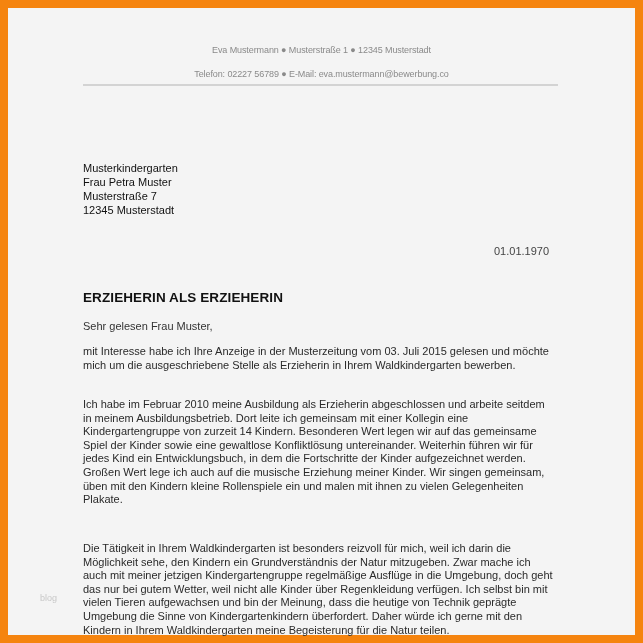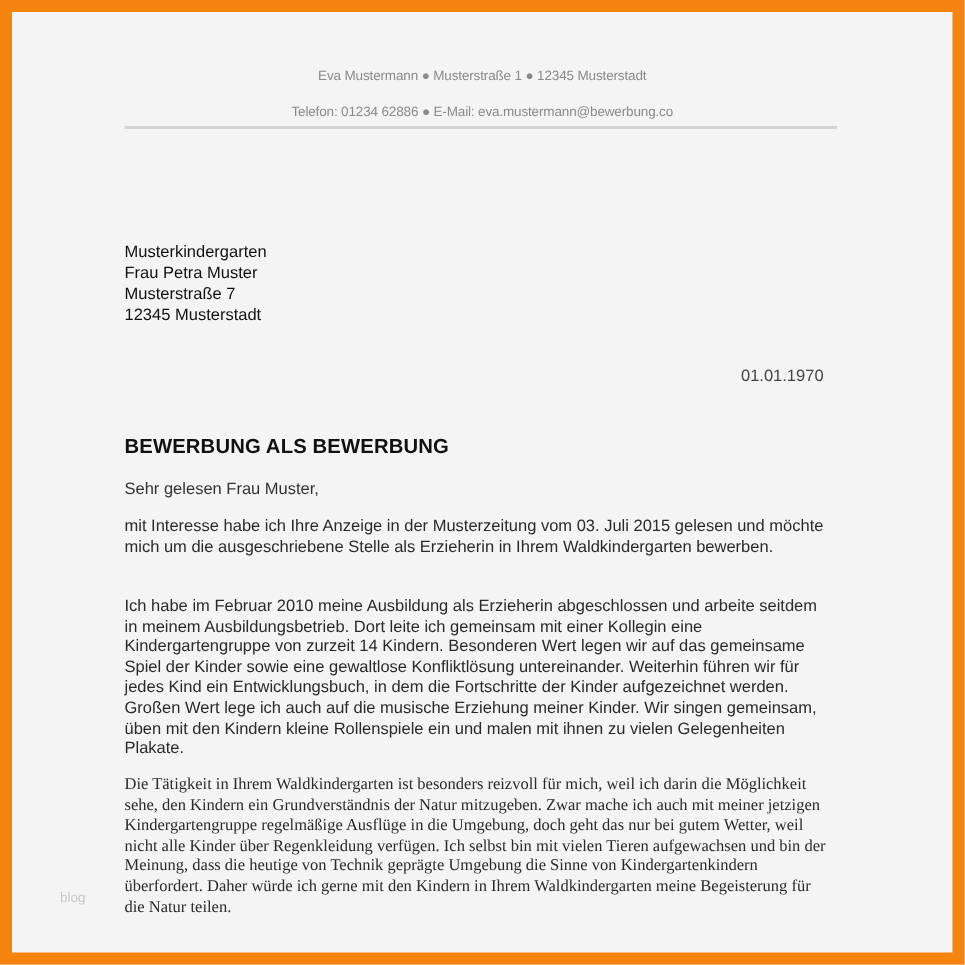--- a/index.html
+++ b/index.html
@@ -82,50 +82,50 @@
     .para {
       position: absolute;
       left: 75px;
       width: 470px;
       font-size: 11px;
       line-height: 13.6px;
       color: #2a2a2a;
     }
     .para1 { top: 337px; }
     .para2 { top: 390px; }
-    .para3 { top: 509px; font-family: Liberation Serif, serif; }
+    .para3 { top: 534px; }
     .watermark {
       position: absolute;
       left: 32px;
       top: 585px;
       font-size: 9px;
       color: #c8c8c8;
     }
   </style>
 </head>
 <body>
 
 <div class="frame"></div>
 
 <div class="page">
 
   <div class="sender sender-line1">Eva Mustermann ● Musterstraße 1 ● 12345 Musterstadt</div>
-  <div class="sender sender-line2">Telefon: 01234 62886 ● E-Mail: eva.mustermann@bewerbung.co</div>
+  <div class="sender sender-line2">Telefon: 02227 56789 ● E-Mail: eva.mustermann@bewerbung.co</div>
   <div class="rule"></div>
 
   <div class="recipient">
     <div>Musterkindergarten</div>
     <div>Frau Petra Muster</div>
     <div>Musterstraße 7</div>
     <div>12345 Musterstadt</div>
   </div>
 
   <div class="date">01.01.1970</div>
 
-  <div class="subject">BEWERBUNG ALS BEWERBUNG</div>
+  <div class="subject">ERZIEHERIN ALS ERZIEHERIN</div>
 
   <div class="salutation">Sehr gelesen Frau Muster,</div>
 
   <div class="para para1">mit Interesse habe ich Ihre Anzeige in der Musterzeitung vom 03. Juli 2015 gelesen und möchte mich um die ausgeschriebene Stelle als Erzieherin in Ihrem Waldkindergarten bewerben.</div>
   <div class="para para2">Ich habe im Februar 2010 meine Ausbildung als Erzieherin abgeschlossen und arbeite seitdem in meinem Ausbildungsbetrieb. Dort leite ich gemeinsam mit einer Kollegin eine Kindergartengruppe von zurzeit 14 Kindern. Besonderen Wert legen wir auf das gemeinsame Spiel der Kinder sowie eine gewaltlose Konfliktlösung untereinander. Weiterhin führen wir für jedes Kind ein Entwicklungsbuch, in dem die Fortschritte der Kinder aufgezeichnet werden. Großen Wert lege ich auch auf die musische Erziehung meiner Kinder. Wir singen gemeinsam, üben mit den Kindern kleine Rollenspiele ein und malen mit ihnen zu vielen Gelegenheiten Plakate.</div>
   <div class="para para3">Die Tätigkeit in Ihrem Waldkindergarten ist besonders reizvoll für mich, weil ich darin die Möglichkeit sehe, den Kindern ein Grundverständnis der Natur mitzugeben. Zwar mache ich auch mit meiner jetzigen Kindergartengruppe regelmäßige Ausflüge in die Umgebung, doch geht das nur bei gutem Wetter, weil nicht alle Kinder über Regenkleidung verfügen. Ich selbst bin mit vielen Tieren aufgewachsen und bin der Meinung, dass die heutige von Technik geprägte Umgebung die Sinne von Kindergartenkindern überfordert. Daher würde ich gerne mit den Kindern in Ihrem Waldkindergarten meine Begeisterung für die Natur teilen.</div>
 
   <div class="watermark">blog</div>
 </div>
 

